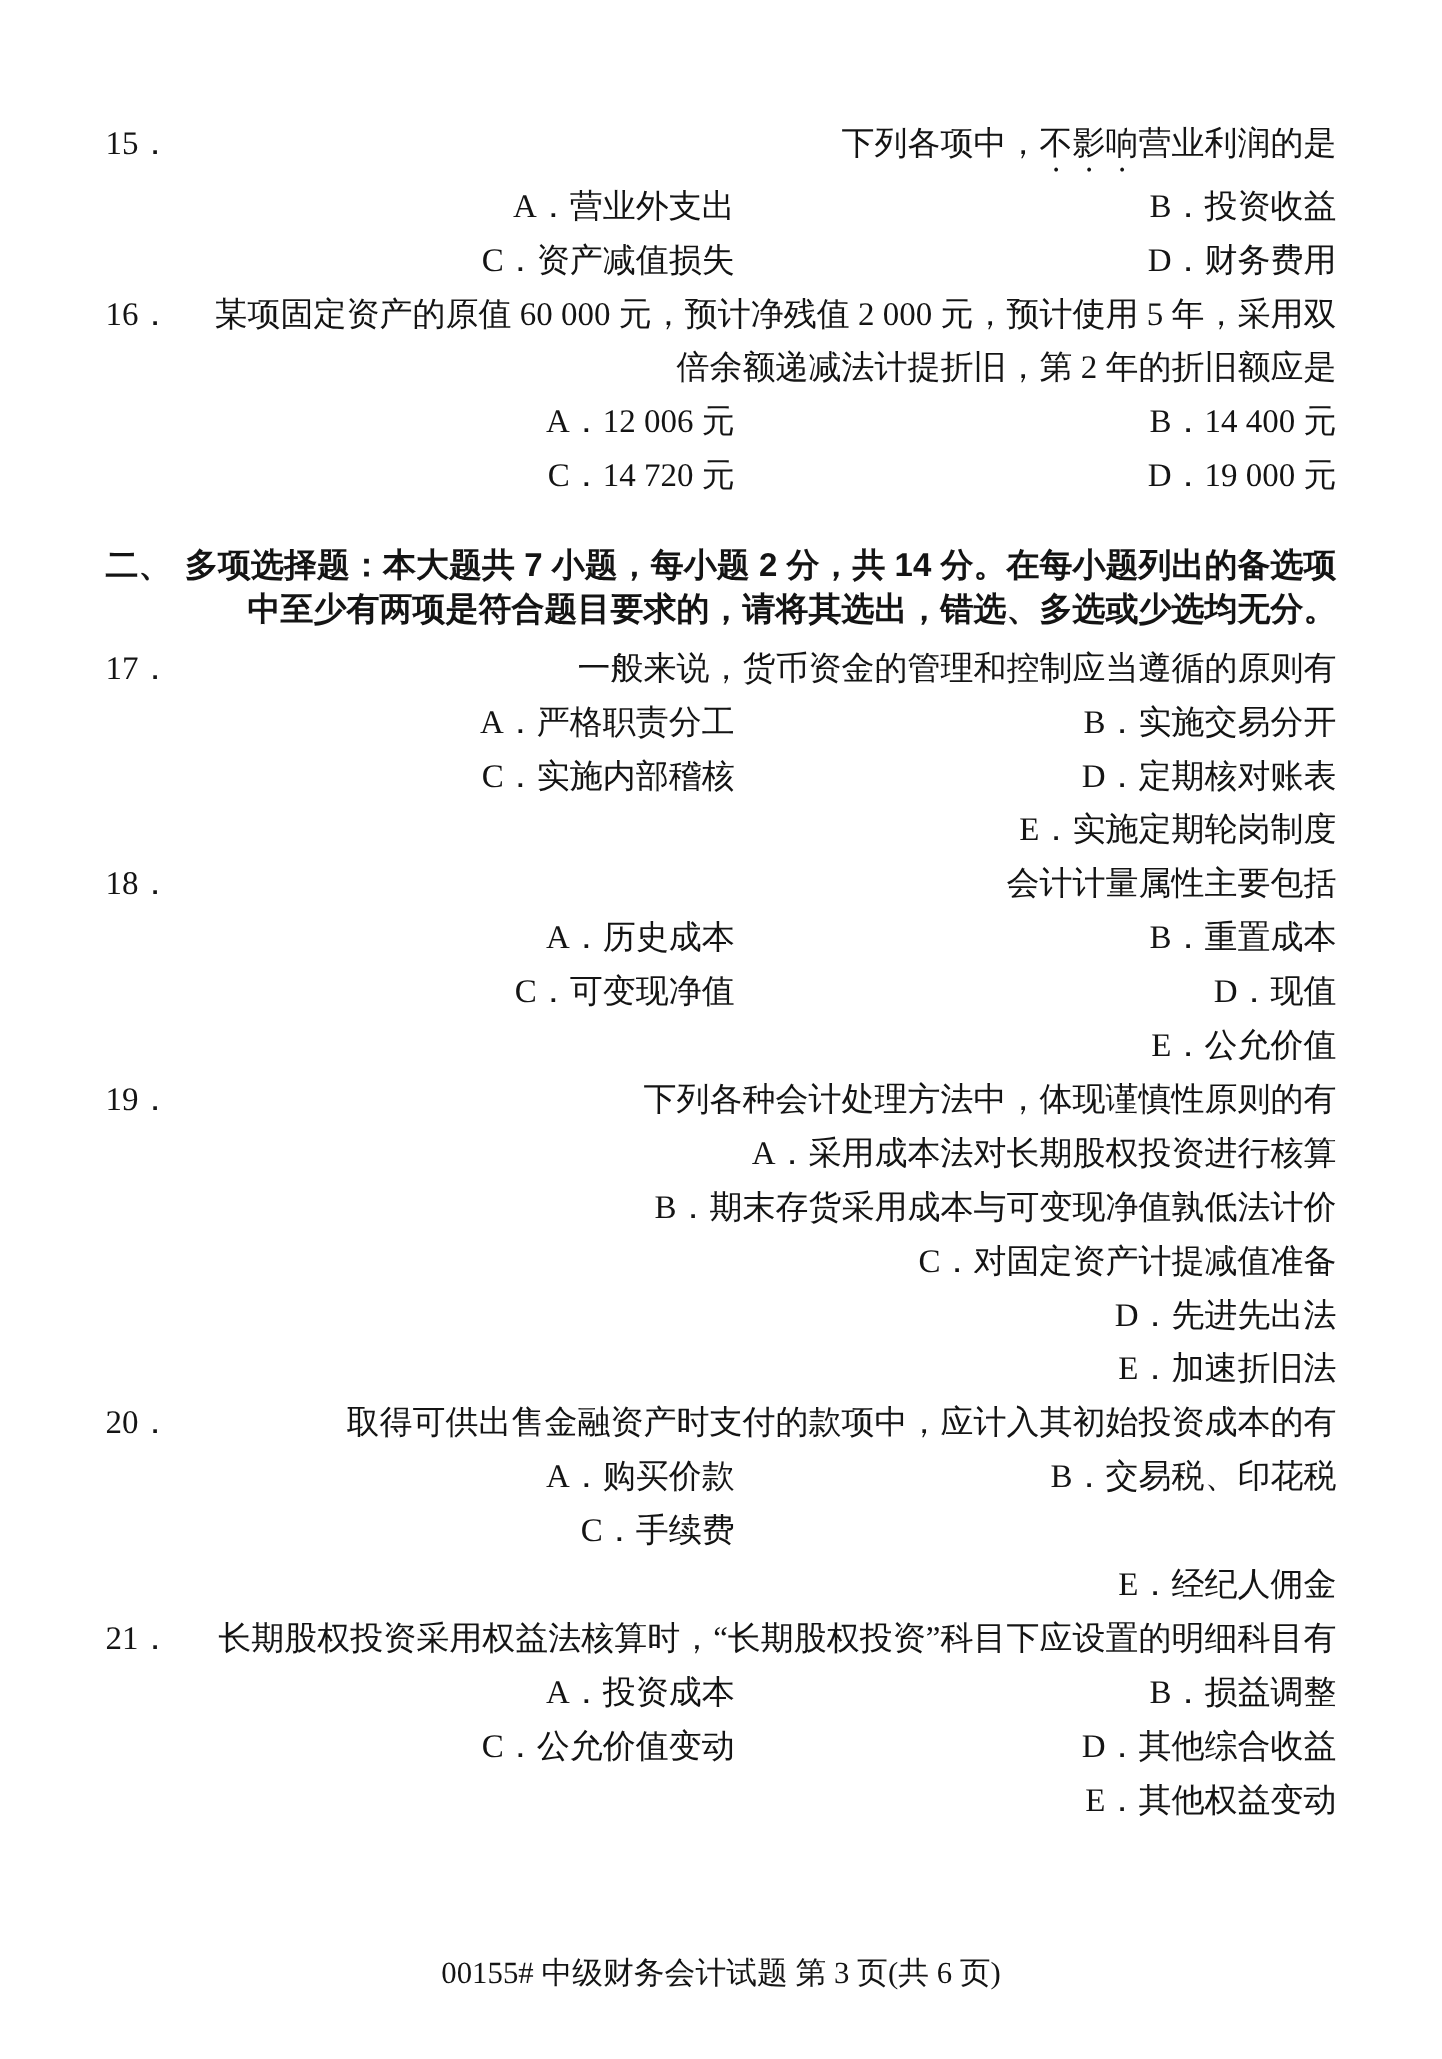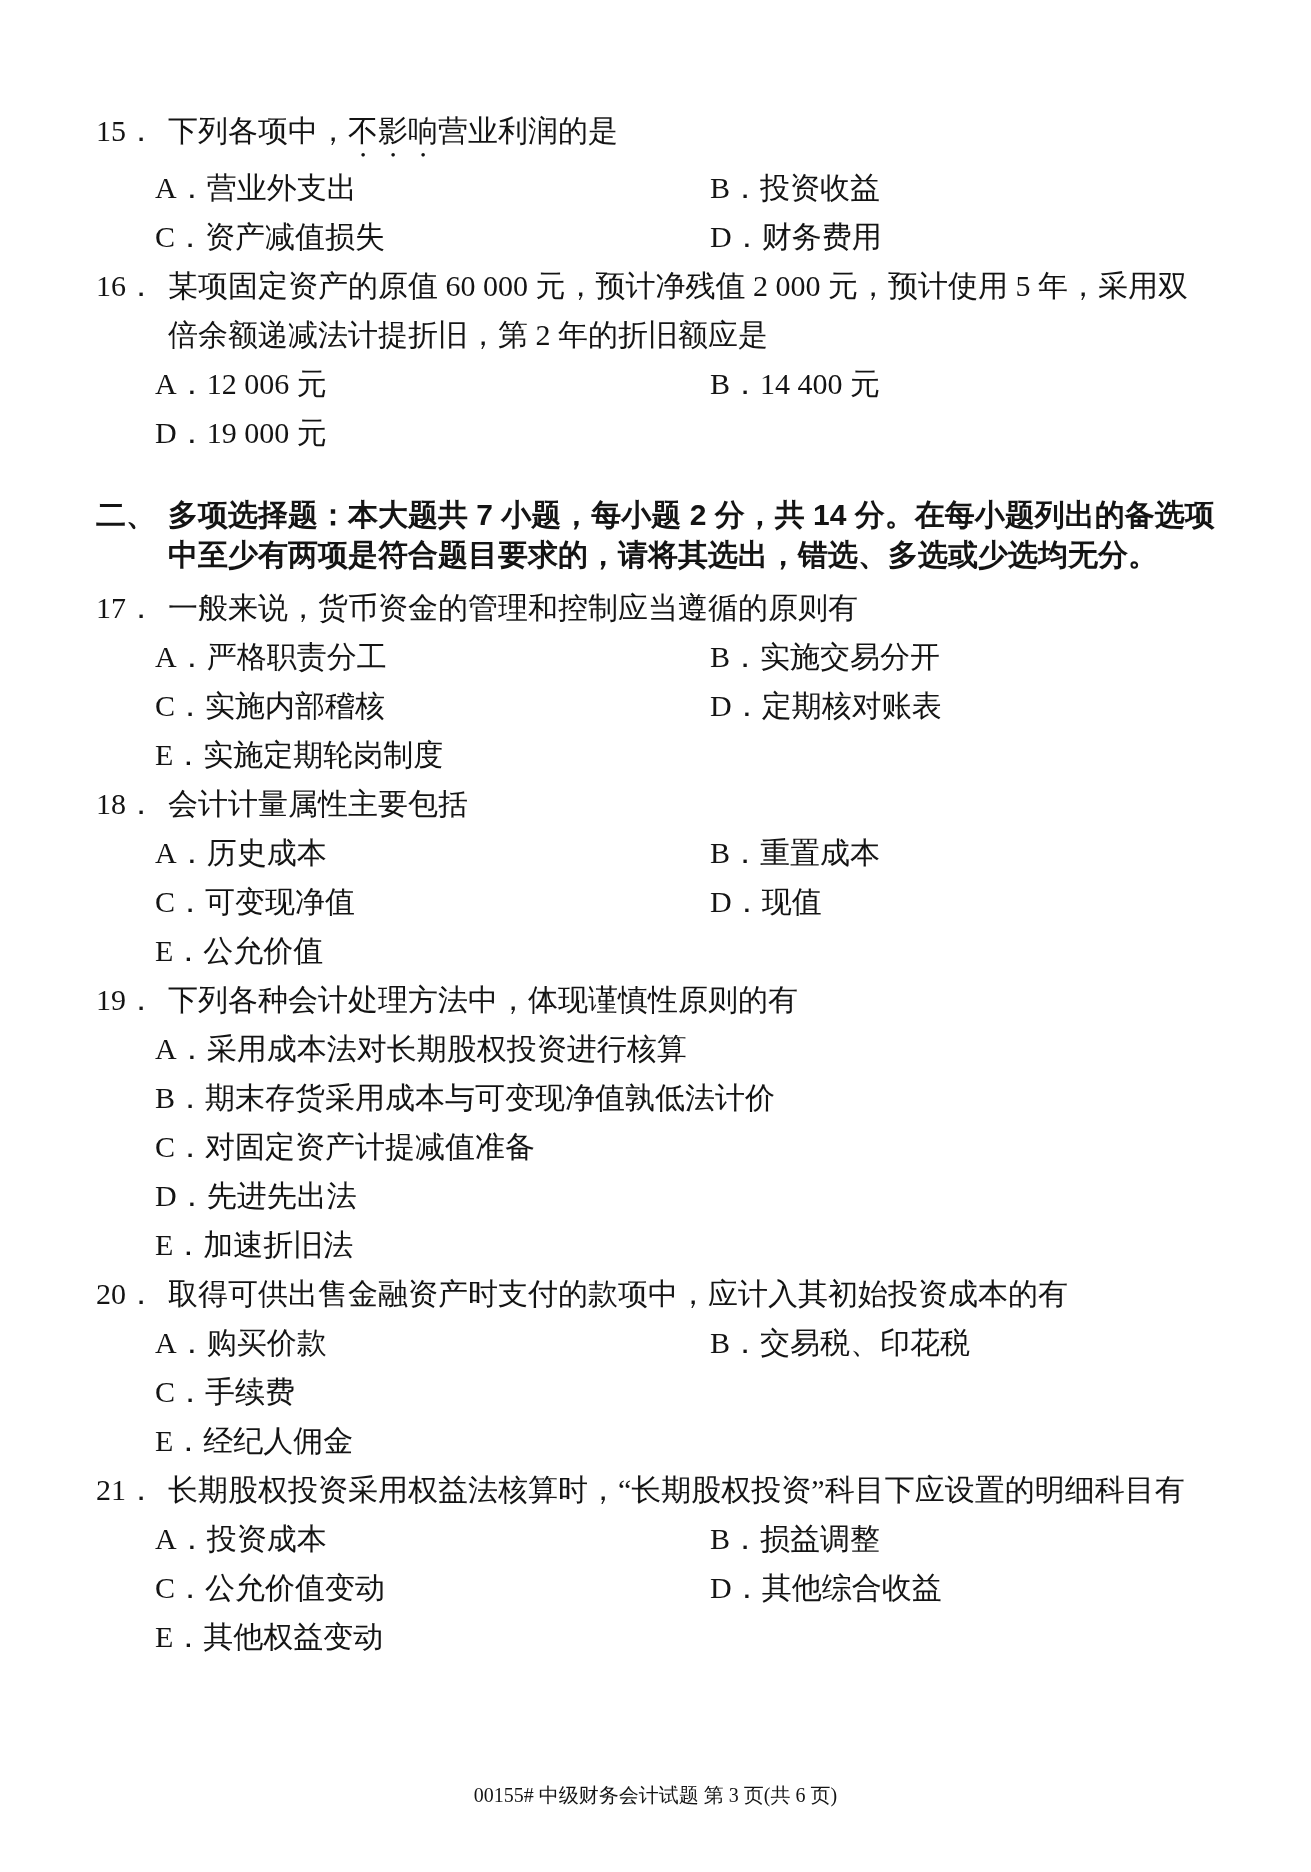--- a/index.html
+++ b/index.html
@@ -11,20 +11,21 @@
     font-family: "Liberation Serif", "DejaVu Serif", serif;
     font-size: 30px;
     position: relative;
     overflow: hidden;
   }
   .content {
     position: absolute;
     left: 96px;
     top: 106px;
     right: 96px;
+    text-align: right;
   }
   .row { line-height: 49px; }
   .stem { display: flex; }
   .qnum { flex: 0 0 57px; }
   .qtext { flex: 1; margin-left: 12px; }
   .opts { padding-left: 59px; display: flex; gap: 42px; }
   .opt-a { flex: 0 0 513px; }
   .opt-b { flex: 1; }
   .opt-full { padding-left: 59px; }
   .section-head {
@@ -40,21 +41,21 @@
     -webkit-text-emphasis-position: under left;
     text-emphasis: filled dot;
     text-emphasis-position: under left;
   }
   .footer {
     position: absolute;
     top: 1778px;
     left: 0;
     width: 100%;
     text-align: center;
-    font-size: 20px;
+    font-size: 28px;
     line-height: 34px;
   }
 </style>
 </head>
 <body>
 
 <div class="content">
 
   <div>
     <div class="row stem">
@@ -74,20 +75,21 @@
   <div>
     <div class="row stem">
       <span class="qnum">16．</span>
       <span class="qtext">某项固定资产的原值 60 000 元，预计净残值 2 000 元，预计使用 5 年，采用双倍余额递减法计提折旧，第 2 年的折旧额应是</span>
     </div>
     <div class="row opts">
       <span class="opt-a">A．12 006 元</span>
       <span class="opt-b">B．14 400 元</span>
     </div>
     <div class="row opts">
+      <span class="opt-a">C．14 720 元</span>
       <span class="opt-b">D．19 000 元</span>
     </div>
   </div>
 
   <div class="section-head">
     <span class="qnum">二、</span>
     <span class="qtext">多项选择题：本大题共 7 小题，每小题 2 分，共 14 分。在每小题列出的备选项中至少有两项是符合题目要求的，请将其选出，错选、多选或少选均无分。</span>
   </div>
 
   <div>

